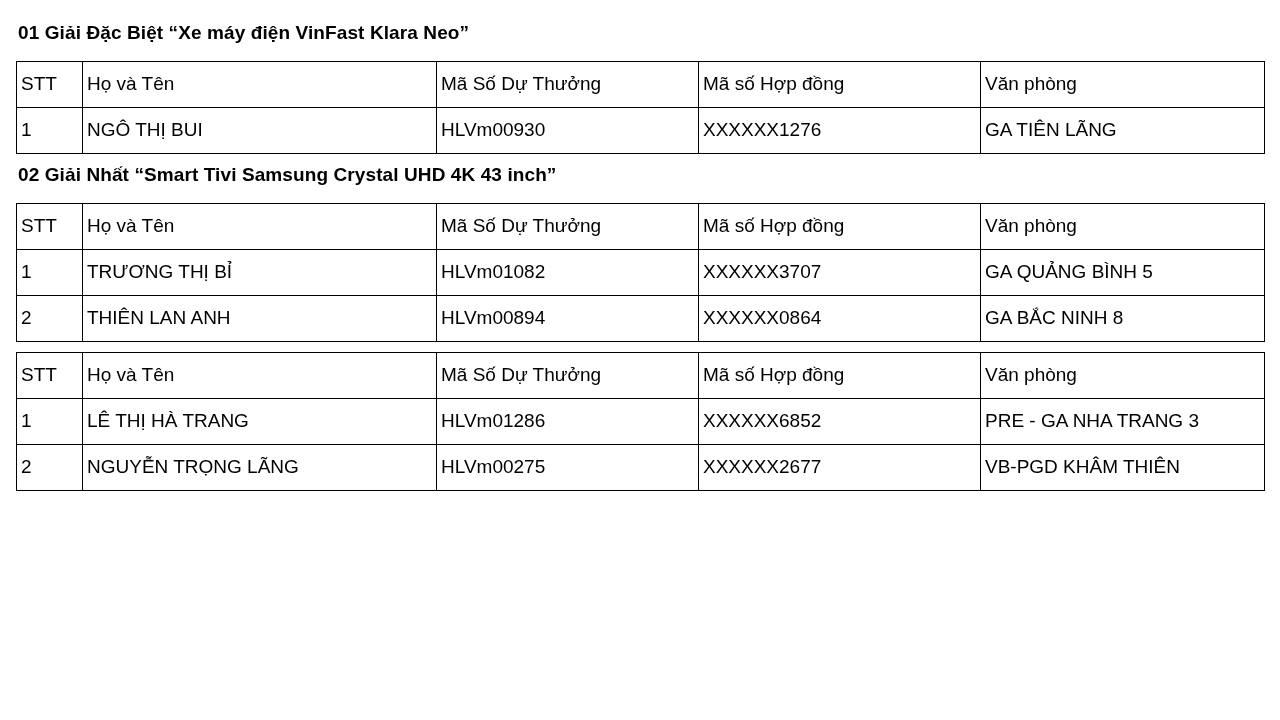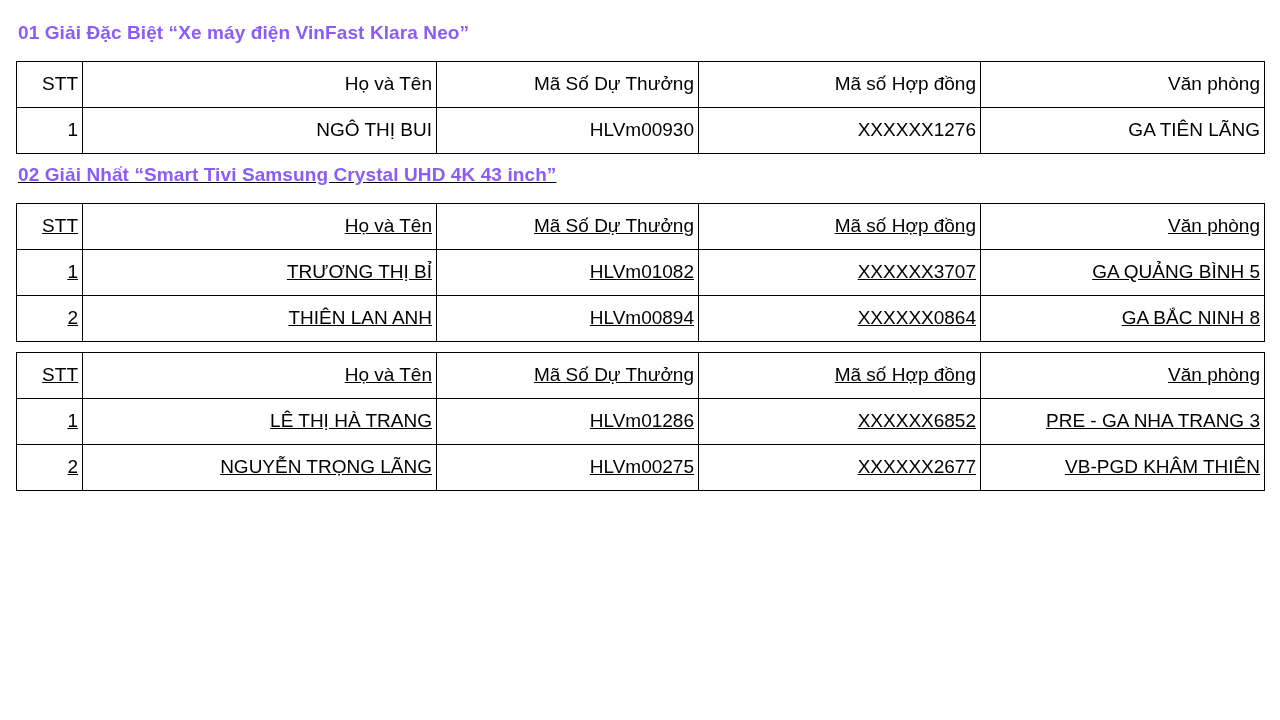--- a/index.html
+++ b/index.html
@@ -18,38 +18,37 @@
     padding: 22px 16px 0 16px;
     box-sizing: border-box;
     width: 1280px;
   }
   .section {
     margin-bottom: 10px;
   }
   .section-title {
     font-size: 19px;
     font-weight: bold;
-    color: #8b5cf6;
+    color: #000000;
     margin: 0 0 16px 2px;
     letter-spacing: 0.1px;
     line-height: 1.2;
   }
   .section + .section {
-    text-decoration: underline;
   }
   table.prize-table {
     border-collapse: collapse;
     width: 1248px;
     table-layout: fixed;
   }
   table.prize-table td, table.prize-table th {
     border: 1px solid #000000;
     font-size: 19px;
     font-weight: normal;
-    text-align: right;
+    text-align: left;
     vertical-align: middle;
     height: 46px;
     padding: 0 4px;
     box-sizing: border-box;
     white-space: nowrap;
     overflow: hidden;
   }
   col.c-stt { width: 66px; }
   col.c-name { width: 354px; }
   col.c-code { width: 262px; }

